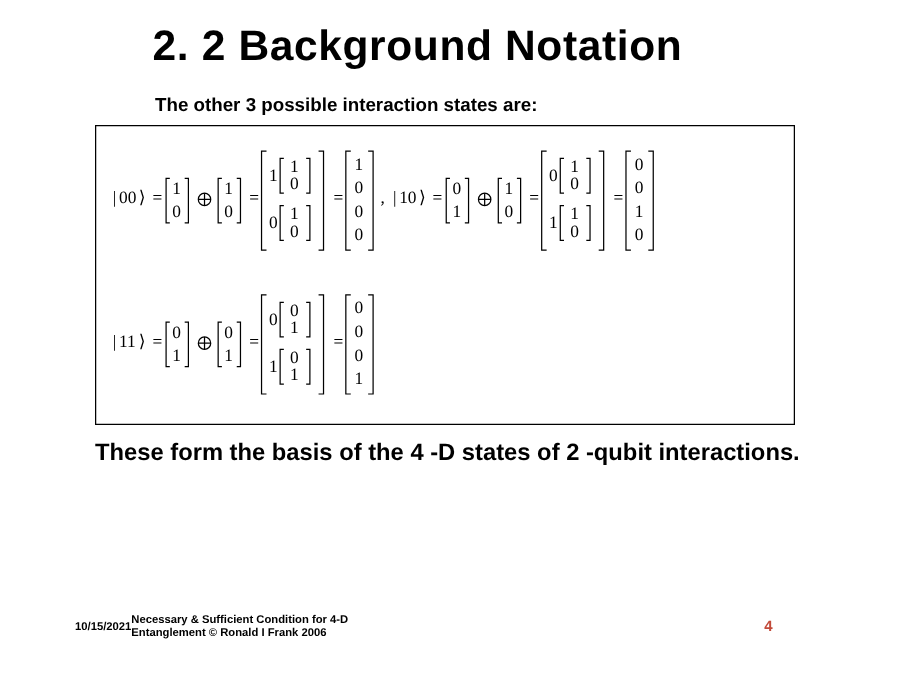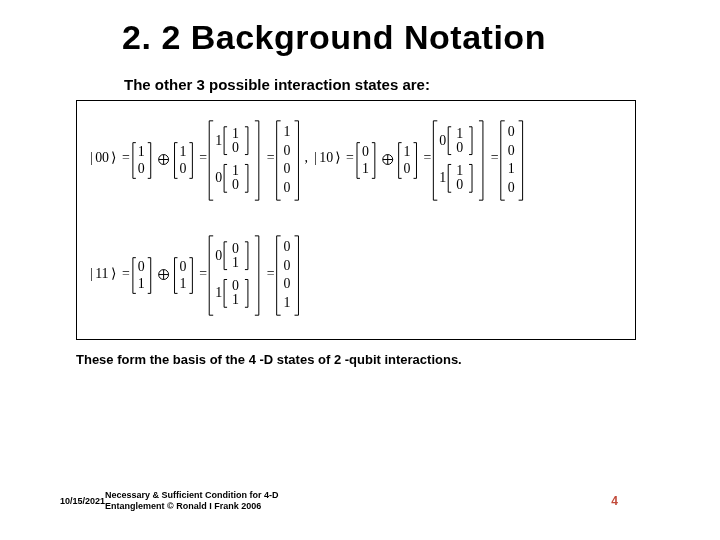--- a/index.html
+++ b/index.html
@@ -36,21 +36,21 @@
     width: 560px; height: 240px;
     border: 1px solid #000;
     box-sizing: border-box;
     background: #fff;
   }
   .figure svg { display: block; }
   .concl {
     position: absolute;
     top: 352px; left: 76px;
     font-weight: 700;
-    font-size: 13px;
+    font-size: 19px;
   }
   .footer {
     position: absolute;
     bottom: 28px; left: 0; right: 0;
     padding: 0 50px 0 60px;
     display: flex;
     align-items: center;
     justify-content: space-between;
     font-size: 9px;
     font-weight: 700;

